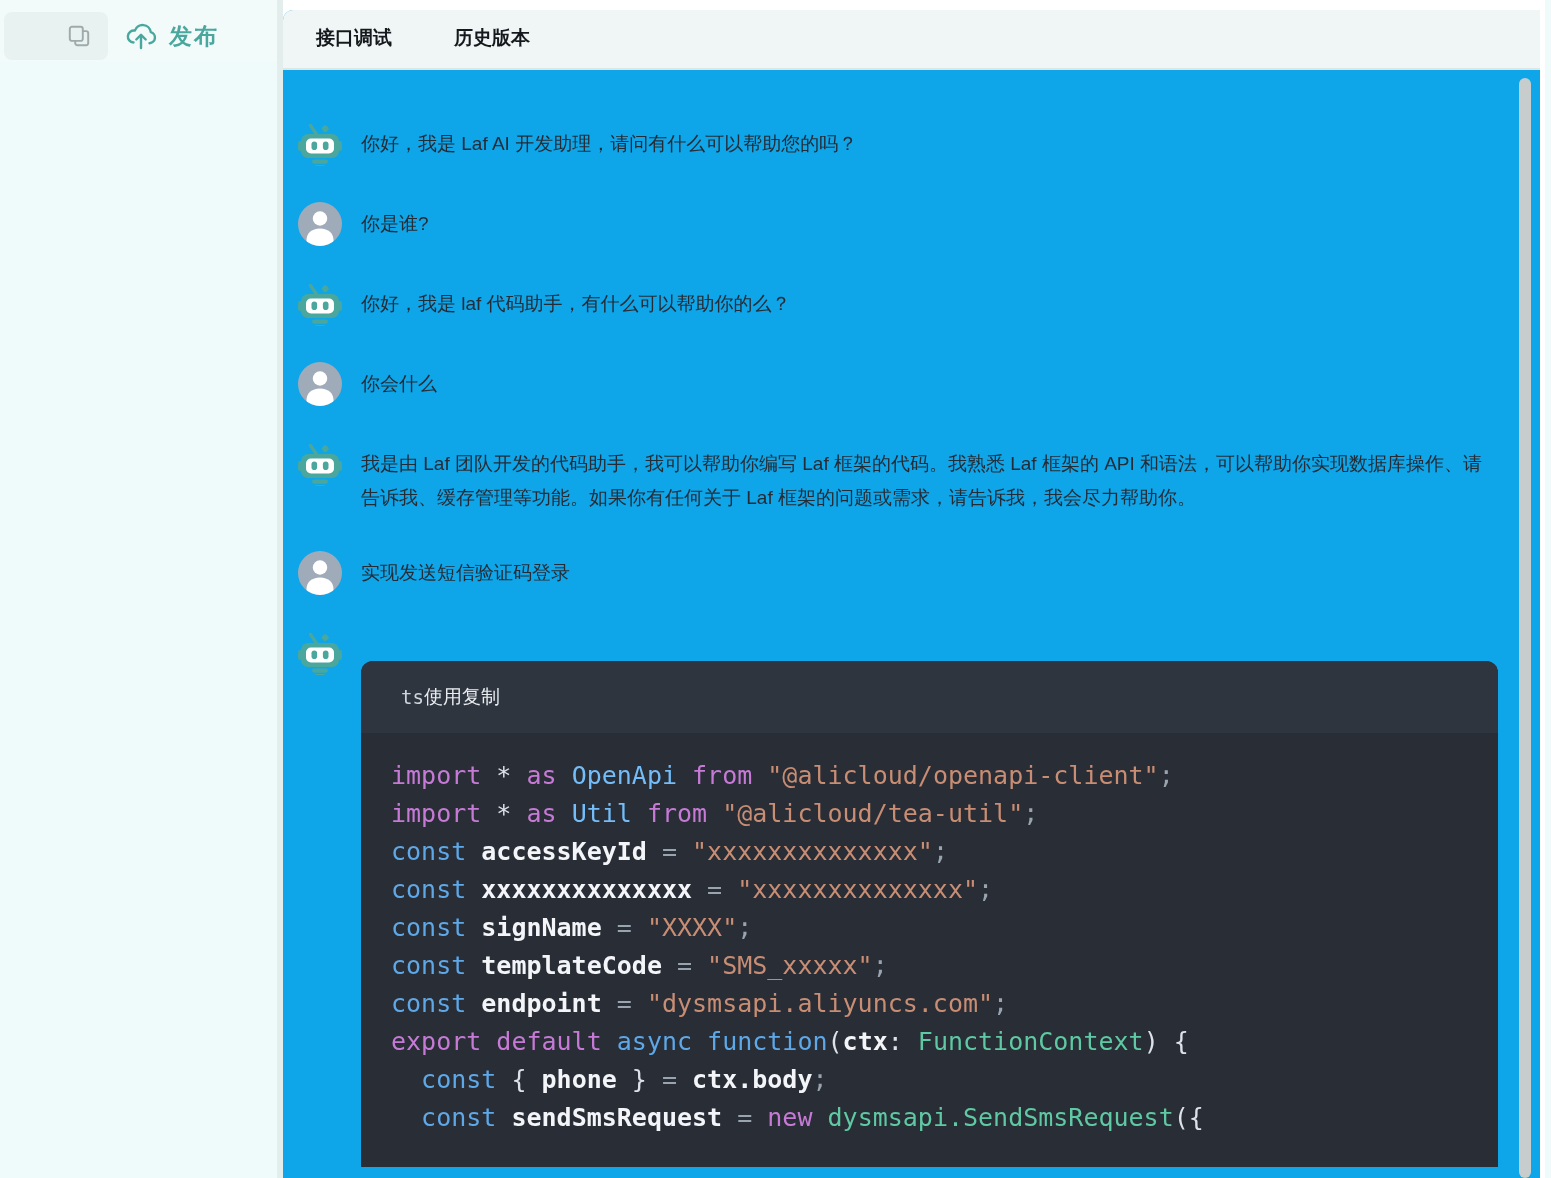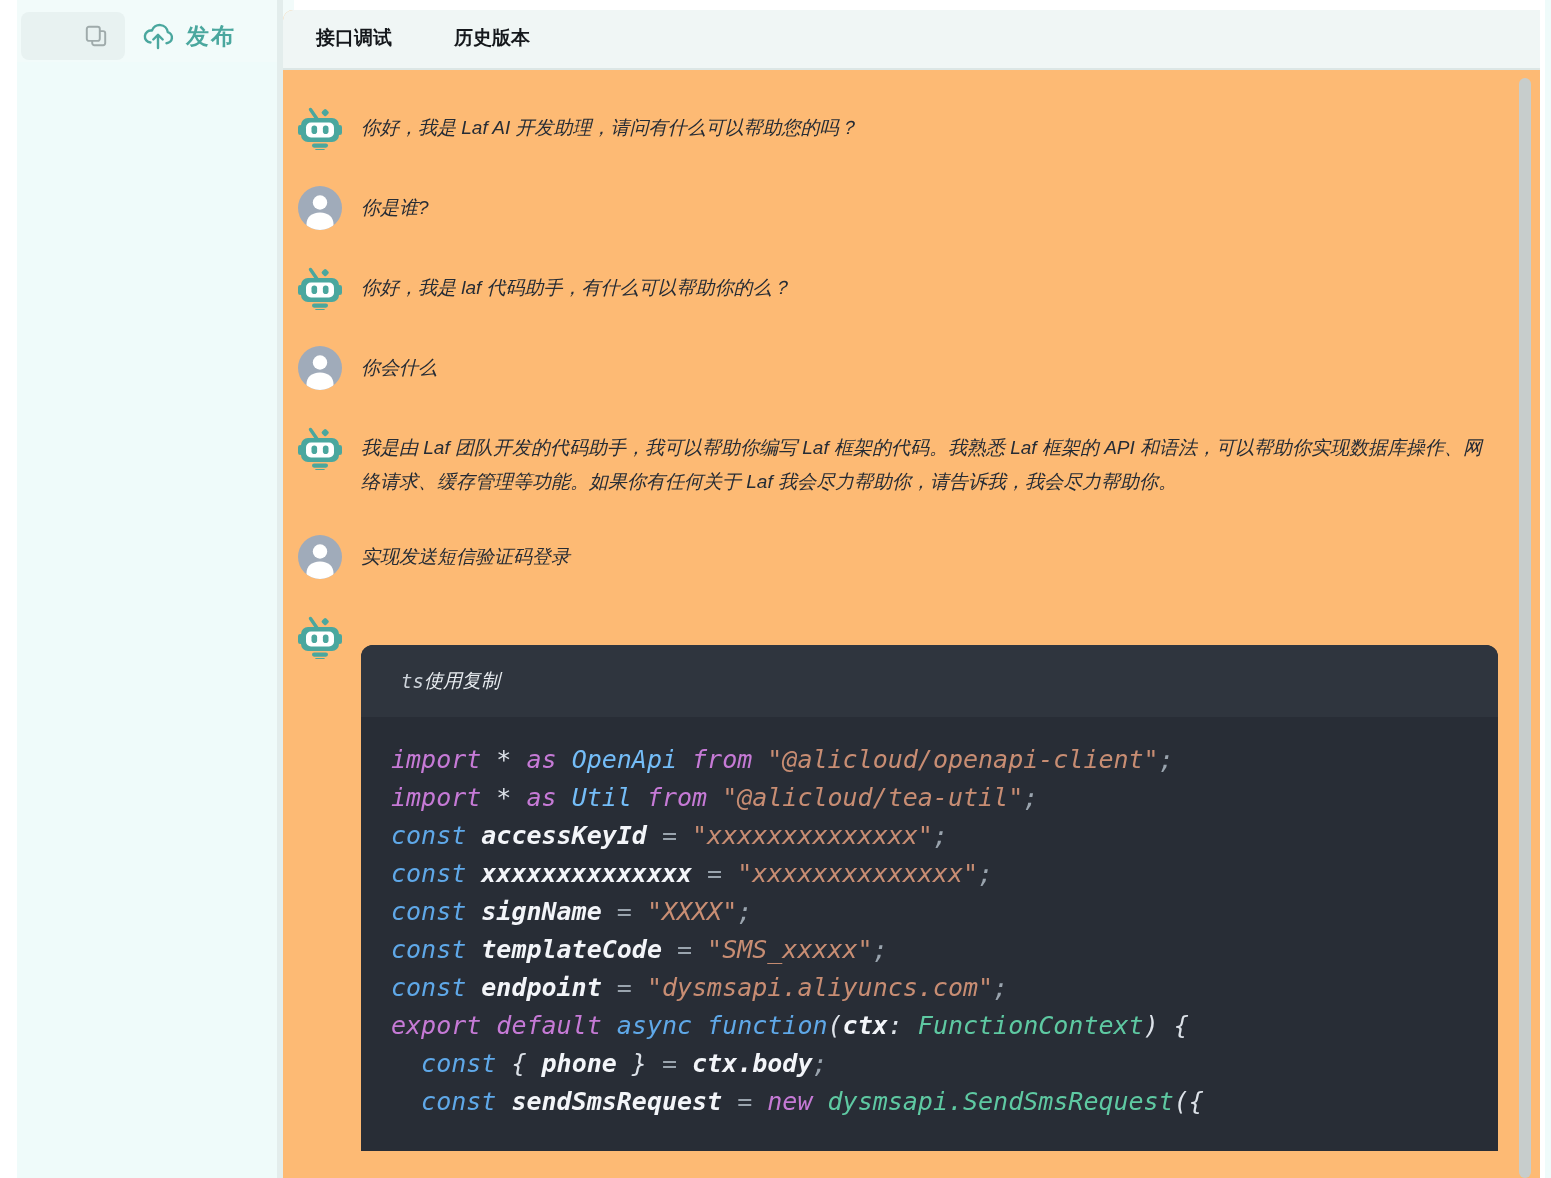--- a/index.html
+++ b/index.html
@@ -1,38 +1,38 @@
 <!DOCTYPE html>
 <html style="--accent: #4aa79e; --code-bg: #282d36; --code-header-bg: #2f353e;"><head>
 <meta charset="utf-8">
 <style>
   html,body{margin:0;padding:0;}
   body{font-family:"Liberation Sans","DejaVu Sans",sans-serif;background:#ffffff;}
   #page{position:relative;width:1551px;height:1178px;overflow:hidden;background:#ffffff;}
 
   
-  #left-panel{position:absolute;left:17px;top:0;width:277px;height:1178px;background:#effbfa;}
+  #left-panel{position:absolute;left:0;top:0;width:277px;height:1178px;background:#effbfa;}
   #left-header{position:absolute;left:0;top:0;width:277px;height:62px;background:#f2fbfa;}
   #copy-group{position:absolute;left:4px;top:12px;width:104px;height:48px;background:#e8f2f1;border-radius:8px;display:flex;align-items:center;justify-content:flex-end;padding-right:16px;box-sizing:border-box;}
   #copy-button{width:26px;height:26px;cursor:pointer;display:flex;align-items:center;justify-content:center;}
   #publish-button{position:absolute;left:116px;top:12px;height:48px;display:flex;align-items:center;gap:11px;cursor:pointer;padding:0 8px;}
   #publish-button svg{display:block;}
   #publish-label{color:var(--accent,#4aa79e);font-size:23px;font-weight:bold;letter-spacing:2px;}
 
   
   #panel-divider{position:absolute;left:277px;top:0;width:6px;height:1178px;background:#e3edec;}
 
   
-  #right-panel{position:absolute;left:283px;top:10px;width:1257px;height:1168px;background:#fdba74;border-top-left-radius:10px;overflow:hidden;}
+  #right-panel{position:absolute;left:283px;top:10px;width:1257px;height:1168px;background:#0ea5e9;border-top-left-radius:10px;overflow:hidden;}
   #tabbar{position:absolute;left:0;top:0;width:100%;height:60px;background:#f0f6f5;border-bottom:2px solid #dce6e5;box-sizing:border-box;display:flex;align-items:stretch;padding-left:2px;}
   .tab{display:flex;align-items:center;padding:0 31px;font-size:19px;font-weight:bold;color:#15181c;cursor:pointer;border-bottom:4px solid transparent;box-sizing:border-box;margin-bottom:-2px;}
   .tab.active{border-bottom-color:var(--accent,#4aa79e);}
 
   
-  #chat{position:absolute;left:0;top:60px;width:100%;height:1108px;padding:36px 0 0 15px;box-sizing:border-box;font-style:italic;}
+  #chat{position:absolute;left:0;top:60px;width:100%;height:1108px;padding:52px 0 0 15px;box-sizing:border-box;}
   .msg{display:flex;align-items:flex-start;margin-bottom:36px;}
   .avatar{flex:0 0 44px;width:44px;height:44px;}
   .avatar svg{display:block;width:44px;height:44px;}
   .msg-content{margin-left:19px;max-width:1139px;}
   .msg-text{margin-top:5px;font-size:19px;line-height:34px;color:#262c35;}
 
   
   .code-block{margin-top:30px;width:1137px;border-radius:12px 12px 0 0;overflow:hidden;background:var(--code-bg,#282d36);}
   .code-header{height:72px;background:var(--code-header-bg,#2f353e);display:flex;align-items:center;justify-content:flex-start;padding:0 40px;box-sizing:border-box;}
   .code-lang{font-family:"DejaVu Sans Mono","Liberation Mono",monospace;font-size:19px;color:#cdd3da;}
@@ -175,21 +175,21 @@
     </g>
     <line x1="19" y1="13" x2="12.5" y2="3.5" stroke="currentColor" stroke-width="3.4" stroke-linecap="round"></line>
     <rect x="8" y="16.5" width="28" height="15" rx="5" fill="#ffffff"></rect>
     <g fill="currentColor">
       <rect x="13.5" y="19.5" width="5.6" height="8.6" rx="2.8"></rect>
       <rect x="24.9" y="19.5" width="5.6" height="8.6" rx="2.8"></rect>
     </g>
   </svg>
 </div>
           <div class="msg-content">
-            <div class="msg-text">我是由 Laf 团队开发的代码助手，我可以帮助你编写 Laf 框架的代码。我熟悉 Laf 框架的 API 和语法，可以帮助你实现数据库操作、网络请求、缓存管理等功能。如果你有任何关于 Laf 我会尽力帮助你，请告诉我，我会尽力帮助你。</div>
+            <div class="msg-text">我是由 Laf 团队开发的代码助手，我可以帮助你编写 Laf 框架的代码。我熟悉 Laf 框架的 API 和语法，可以帮助你实现数据库操作、请告诉我、缓存管理等功能。如果你有任何关于 Laf 框架的问题或需求，请告诉我，我会尽力帮助你。</div>
           </div>
         </div>
         <div class="msg">
           <div class="avatar">
   <svg viewBox="0 0 44 44">
     <clipPath id="uclip">
                 <circle cx="22" cy="22" r="22"></circle>
               </clipPath>
     <circle cx="22" cy="22" r="22" fill="#a0abba" class="ua-bg"></circle>
     <g clip-path="url(#uclip)" fill="#ffffff">

